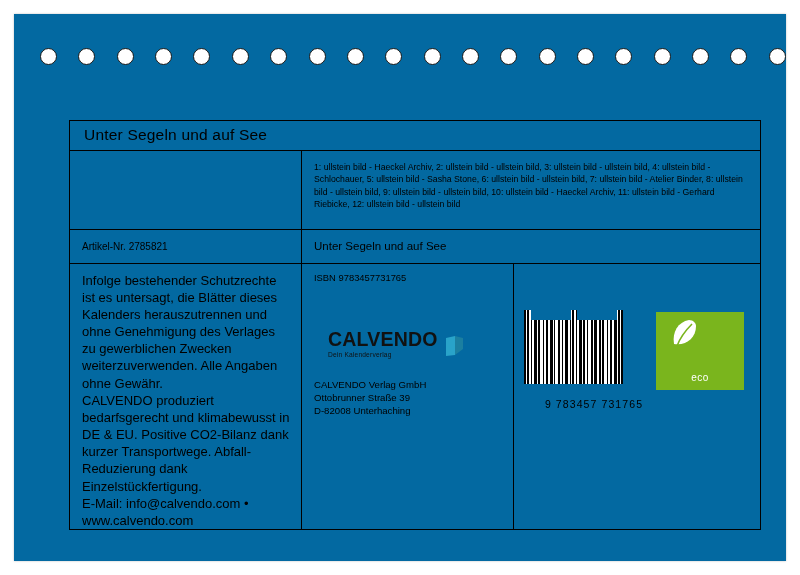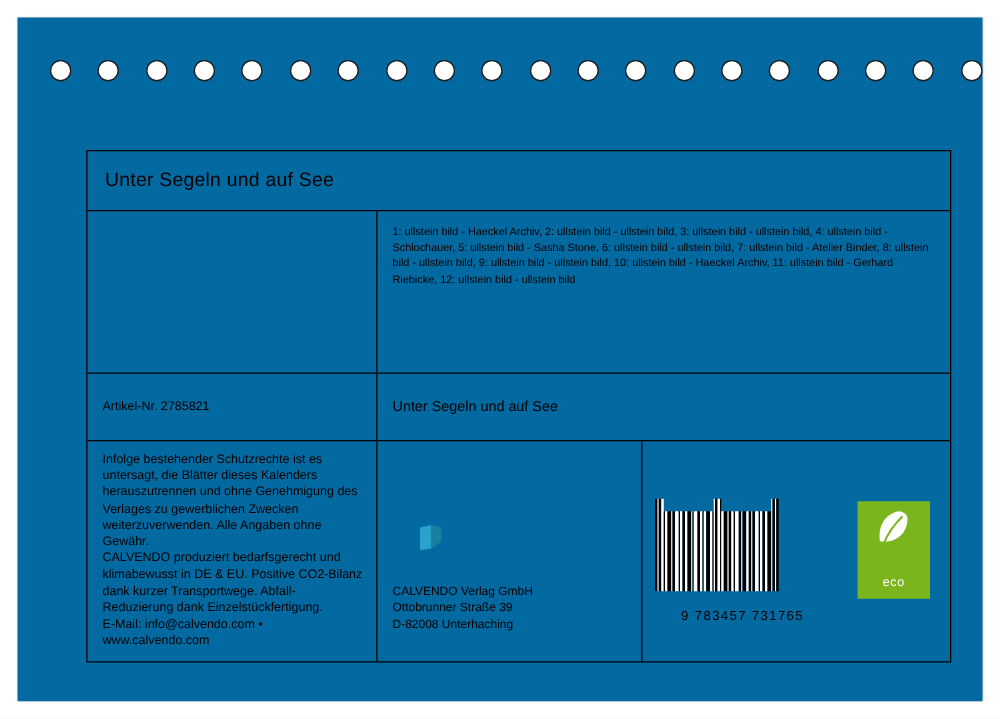--- a/index.html
+++ b/index.html
@@ -123,21 +123,21 @@
   .row-bottom {
     flex: 1;
   }
   .cell-legal {
     width: 232px;
     border-right: 1.5px solid #000;
     box-sizing: border-box;
     padding: 8px 10px 0 12px;
   }
   .legal-text {
-    font-size: 10px;
+    font-size: 13px;
     line-height: 1.32;
     color: #000;
   }
   .cell-publisher {
     width: 212px;
     border-right: 1.5px solid #000;
     box-sizing: border-box;
     padding: 8px 10px 0 12px;
     position: relative;
   }
@@ -206,21 +206,21 @@
     font-size: 10.5px;
     letter-spacing: 1.1px;
     color: #000;
     text-align: center;
     font-family: "Liberation Sans", sans-serif;
   }
   .eco-badge {
     position: absolute;
     right: 16px;
     top: 48px;
-    width: 58px;
+    width: 88px;
     height: 78px;
     background: #7ab51d;
     display: flex;
     align-items: center;
     justify-content: center;
     margin-left: 48px;
   }
   .eco-inner {
     position: relative;
     width: 100%;
@@ -290,22 +290,27 @@
 
       <div class="row row-bottom">
 
         <div class="cell-legal">
           <div class="legal-text" style="white-space:pre-line;">Infolge bestehender Schutzrechte ist es untersagt, die Blätter dieses Kalenders herauszutrennen und ohne Genehmigung des Verlages zu gewerblichen Zwecken weiterzuverwenden. Alle Angaben ohne Gewähr.
 CALVENDO produziert bedarfsgerecht und klimabewusst in DE &amp; EU. Positive CO2-Bilanz dank kurzer Transportwege. Abfall-Reduzierung dank Einzelstückfertigung.
 E-Mail: info@calvendo.com • www.calvendo.com</div>
         </div>
 
         <div class="cell-publisher">
+          <div class="isbn-text">ISBN 9783457731765</div>
 
           <div class="logo-wrap">
+            <div>
+              <div class="logo-word">CALVENDO</div>
+              <div class="logo-sub">Dein Kalenderverlag</div>
+            </div>
             <div class="logo-mark">
               <svg width="19" height="22" viewBox="0 0 19 22">
                 <path d="M1 3 L10 1 L10 20 L1 21 Z" fill="#29a3c9"></path>
                 <path d="M10 1 L18 3 L18 14 L10 20 Z" fill="#1b7fa0"></path>
               </svg>
             </div>
           </div>
 
           <div class="publisher-block" style="white-space:pre-line;">CALVENDO Verlag GmbH
 Ottobrunner Straße 39

